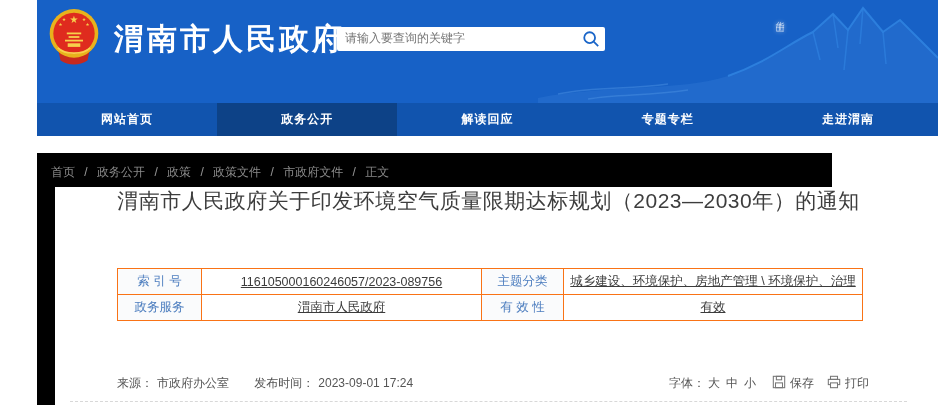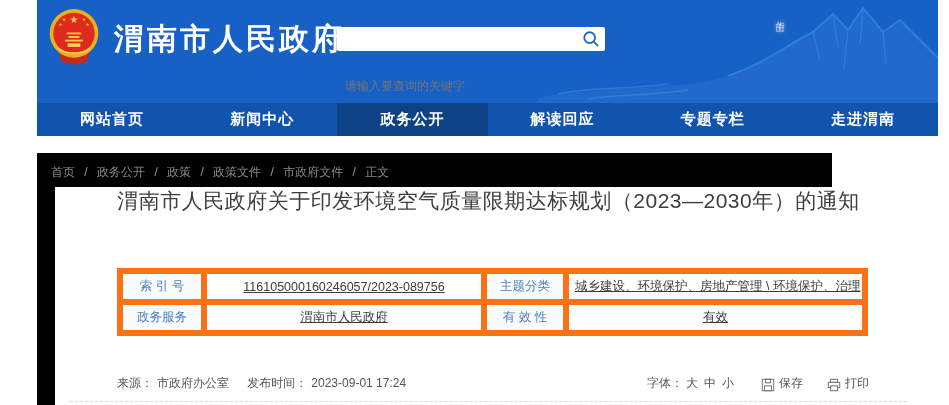--- a/index.html
+++ b/index.html
@@ -6,47 +6,47 @@
   body{
     width:949px;height:405px;overflow:hidden;background:#ffffff;
     font-family:"Liberation Sans","DejaVu Sans",sans-serif;
     position:relative;
   }
   
   #header{position:absolute;left:37px;top:0;width:901px;height:103px;background:#1761C6;overflow:hidden;}
   .logo-area{position:absolute;left:10px;top:8px;display:flex;align-items:center;gap:13px;z-index:3;cursor:pointer;}
   .site-title{color:#fff;font-size:30px;font-weight:bold;letter-spacing:3px;white-space:nowrap;}
   .search-box{position:absolute;left:300px;top:27px;width:268px;height:24px;background:#fff;border-radius:2px;z-index:3;}
-  .search-box input{border:none;outline:none;background:transparent;width:220px;height:22px;padding:0 8px;font-size:12px;color:#333;font-family:inherit;margin-top:48px;}
+  .search-box input{border:none;outline:none;background:transparent;width:220px;height:22px;padding:0 8px;font-size:12px;color:#333;font-family:inherit;}
   .search-btn{position:absolute;right:5px;top:3px;width:18px;height:18px;cursor:pointer;}
   .mountain{position:absolute;right:0;top:0;width:400px;height:103px;z-index:1;}
   .mountain-seal{position:absolute;left:736px;top:14px;writing-mode:vertical-rl;font-size:9px;color:rgba(255,255,255,0.65);z-index:2;letter-spacing:2px;text-shadow:0 0 4px rgba(255,255,255,0.6);}
   
   #nav{position:absolute;left:37px;top:103px;width:901px;height:33px;background:#1154AE;display:flex;z-index:4;}
-  .nav-item{flex:1;display:flex;align-items:center;justify-content:center;color:#fff;font-size:15px;font-weight:bold;cursor:pointer;letter-spacing:1px;}
+  .nav-item{flex:1;display:flex;align-items:center;justify-content:center;color:#fff;font-size:12px;font-weight:bold;cursor:pointer;letter-spacing:1px;}
   .nav-item.active{background:#0D4287;}
   
   #below{position:absolute;left:37px;top:153px;width:795px;height:269px;background:#000000;}
   #breadcrumb{position:absolute;left:14px;top:11px;font-size:12px;color:#8a8a8a;}
   #breadcrumb .crumb{cursor:pointer;}
   #breadcrumb .sep{margin:0 6px;color:#9a9a9a;}
   #card{position:absolute;left:18px;top:34px;width:867px;height:235px;background:#ffffff;}
   .article-title{margin:0;text-align:center;font-size:21px;font-weight:500;color:#3d3d3d;letter-spacing:0.5px;}
   
   .info-table{position:absolute;left:62px;top:81px;width:745px;border-collapse:collapse;table-layout:fixed;font-size:12.5px;}
-  .info-table td{border:6px solid #f97316;height:25px;text-align:center;vertical-align:middle;padding:0 6px;overflow:hidden;white-space:nowrap;}
+  .info-table td{border:1px solid #f97316;height:25px;text-align:center;vertical-align:middle;padding:0 6px;overflow:hidden;white-space:nowrap;}
   .info-table td.lbl{color:#4D7EBF;background:#FAFBFC;}
   .info-table td.val{color:#3c3c3c;text-decoration:underline;}
   
   .meta-row{position:absolute;left:62px;top:188px;width:752px;display:flex;justify-content:space-between;align-items:center;font-size:12px;color:#555;}
   .meta-left span{margin-right:4px;}
-  .meta-left .gap{margin-left:11px;}
+  .meta-left .gap{margin-left:18px;}
   .meta-right{display:flex;align-items:center;}
   .meta-right .fs-btn{margin:0 3px;cursor:pointer;}
-  .meta-right .tool-btn{display:flex;align-items:flex-end;margin-left:16px;cursor:pointer;padding-left:8px;}
+  .meta-right .tool-btn{display:flex;align-items:flex-start;margin-left:5px;cursor:pointer;padding-left:8px;}
   .meta-right .tool-btn svg{margin-right:4px;}
   .dotted-sep{position:absolute;left:15px;top:214px;width:837px;border-top:1px dashed #D8D8D8;}
 </style>
 </head>
 <body>
 
 <div id="header">
   <div class="logo-area">
     <span>
       <svg width="54" height="58" viewBox="0 0 60 64">
@@ -82,21 +82,20 @@
     <path d="M0,98 C70,84 140,92 190,76 C230,62 250,44 275,32 L295,14 L310,30 L325,8 L345,32 L362,20 L400,58 L400,103 L0,103 Z" fill="rgba(55,128,218,0.30)"></path>
     <path d="M190,76 C230,62 250,44 275,32 L295,14 L310,30 L325,8 L345,32 L362,20 L400,58" fill="none" stroke="#2F82DF" stroke-width="2" opacity="0.9"></path>
     <path d="M275,32 L282,60 M295,14 L300,48 M325,8 L322,44 M345,32 L348,64 M310,30 L306,70" fill="none" stroke="#2F82DF" stroke-width="1.5" opacity="0.7"></path>
     <path d="M20,94 C60,86 90,90 130,84 M50,99 C80,94 110,96 150,90" fill="none" stroke="#4A90E2" stroke-width="1.5" opacity="0.5"></path>
   </svg>
   <span class="mountain-seal">华山</span>
 </div>
 
 <div id="nav">
   <div class="nav-item">网站首页</div>
-  <div class="nav-item">新闻中心</div>
   <div class="nav-item active">政务公开</div>
   <div class="nav-item">解读回应</div>
   <div class="nav-item">专题专栏</div>
   <div class="nav-item">走进渭南</div>
 </div>
 
 <div id="below">
   <div id="breadcrumb">
     <span class="crumb">首页</span>
     <span class="sep">/</span>

